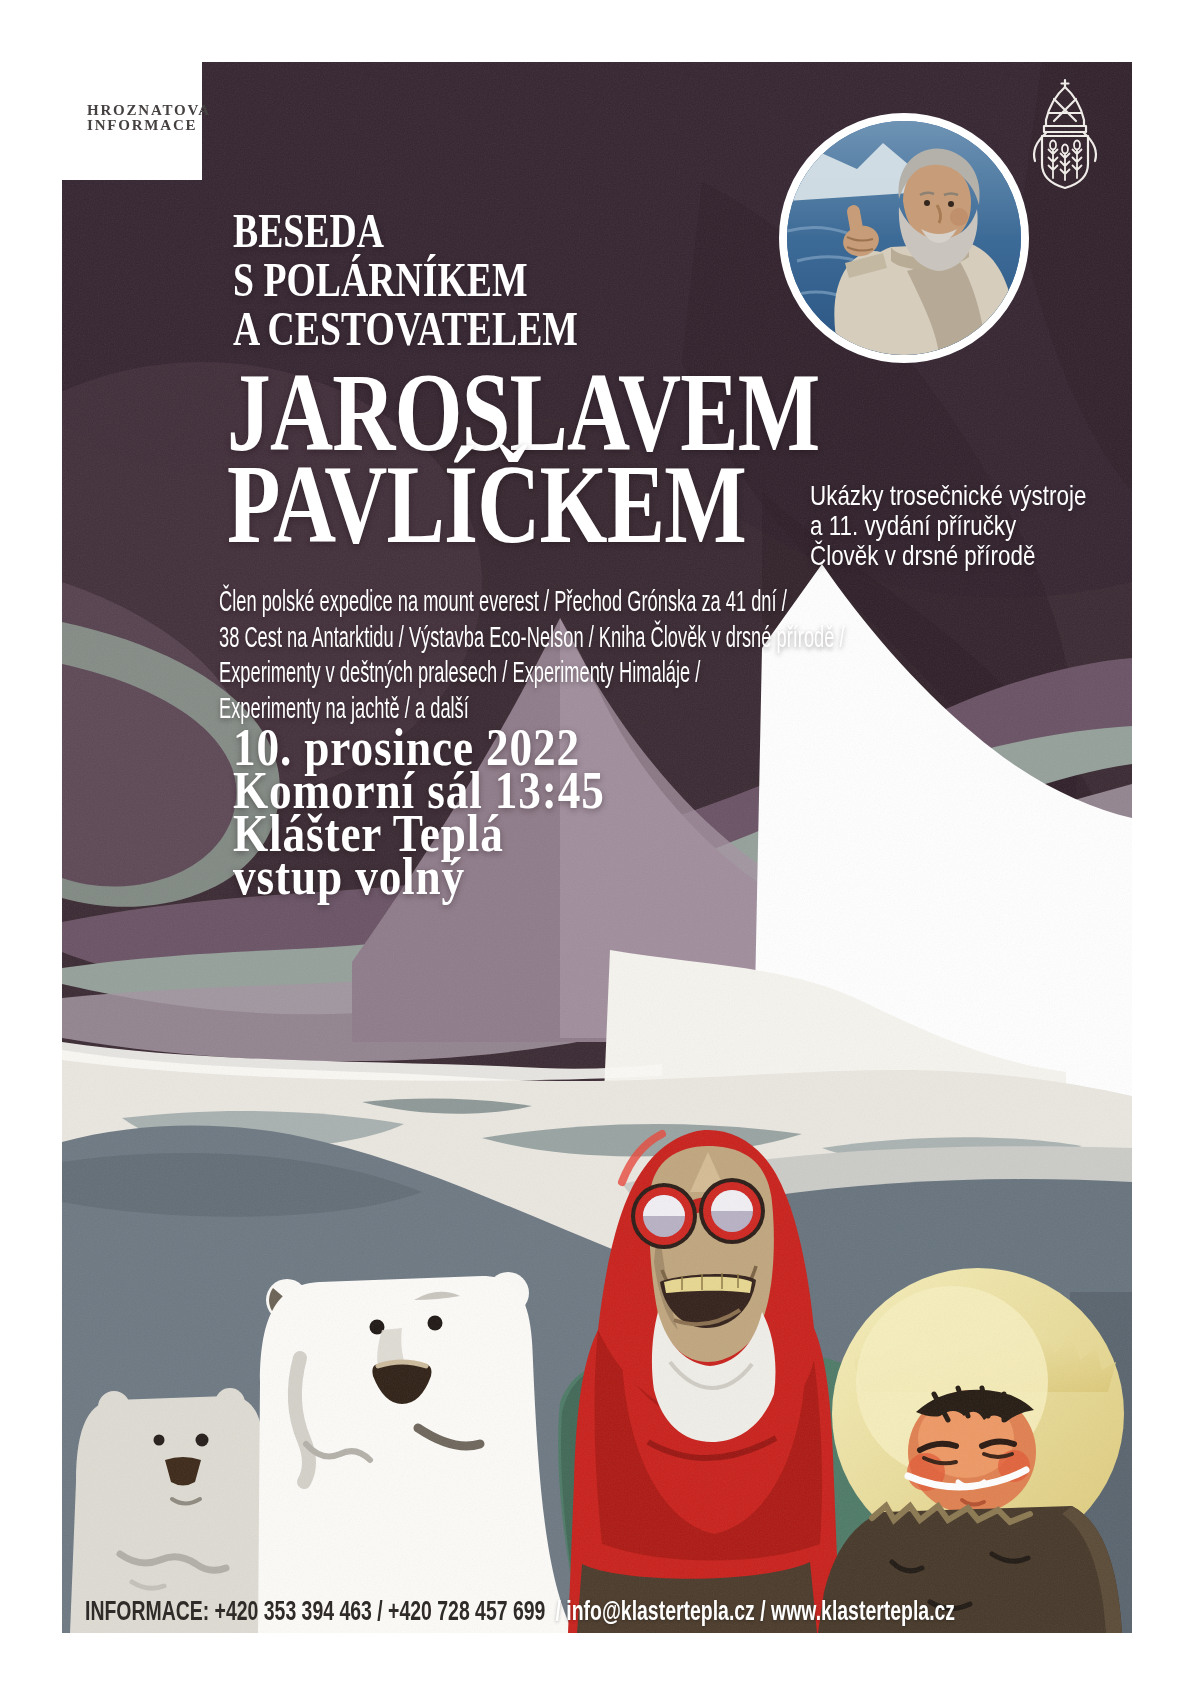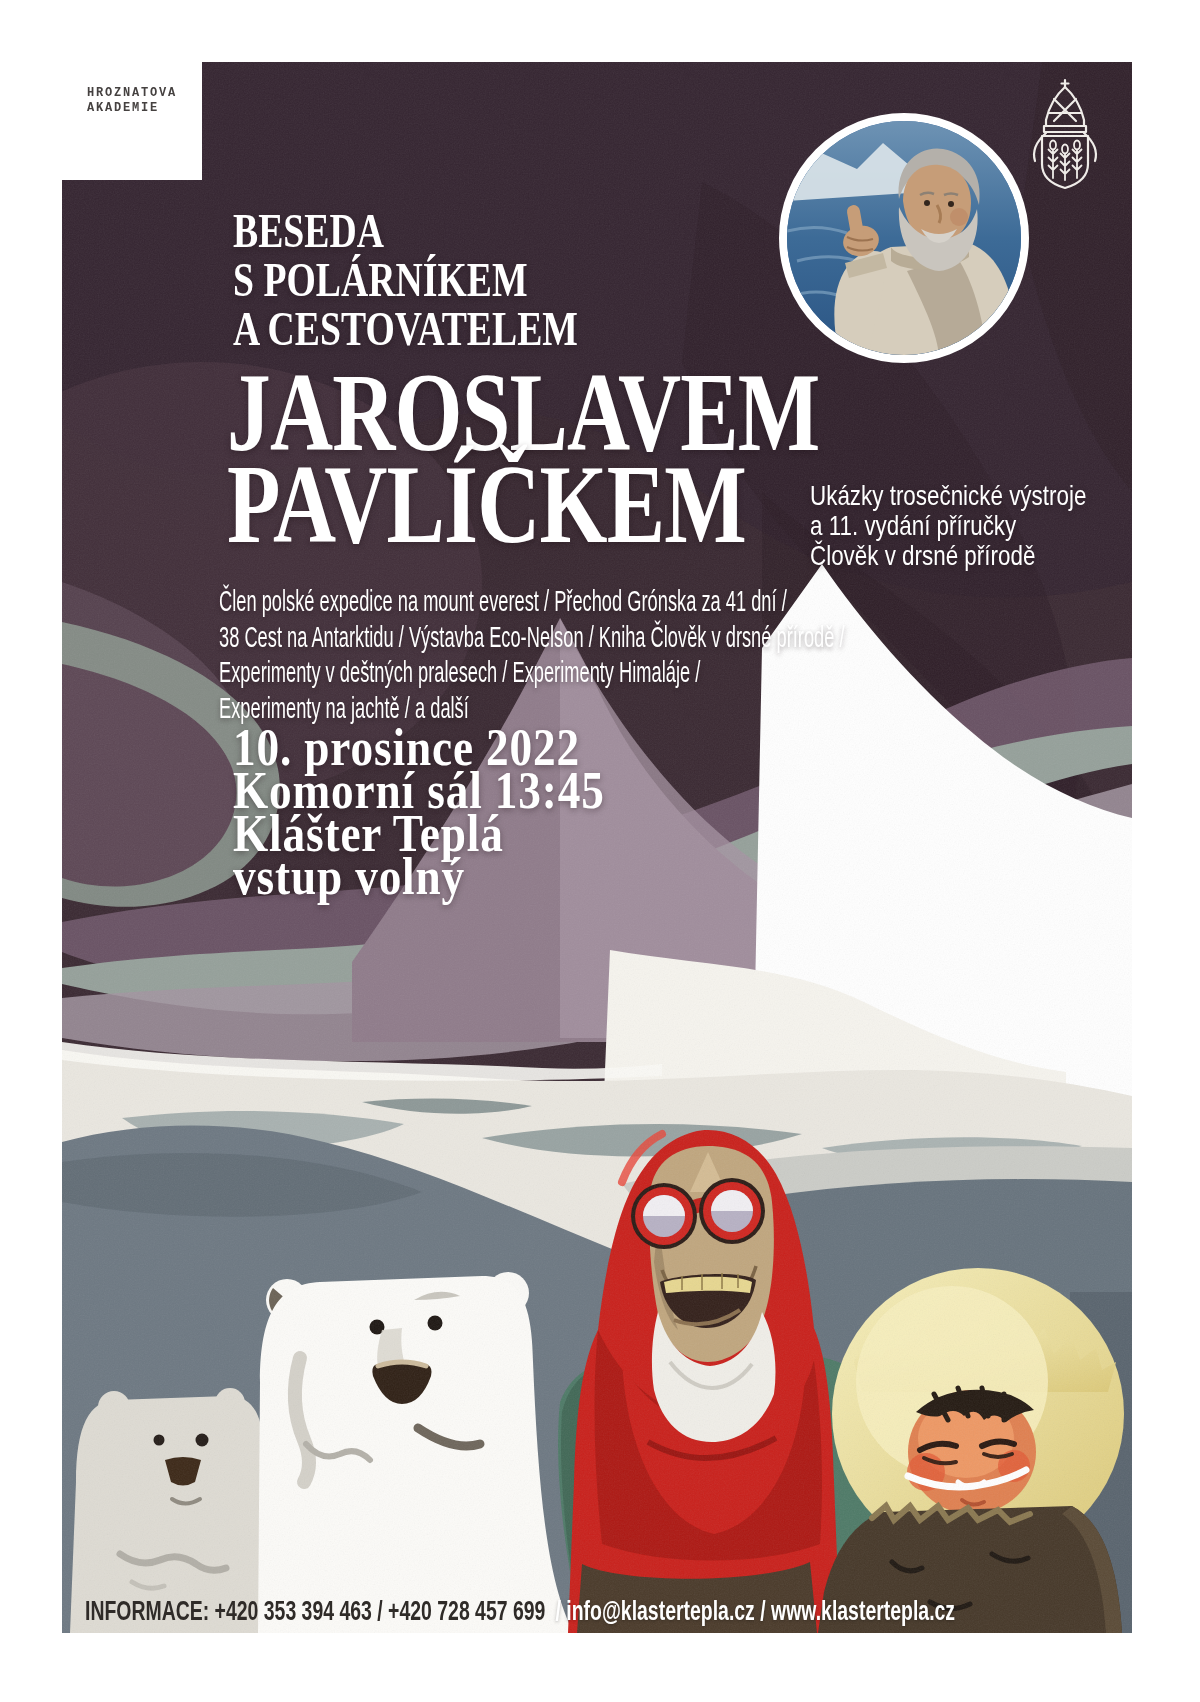--- a/index.html
+++ b/index.html
@@ -2,22 +2,22 @@
 <html><head>
 <meta charset="utf-8">
 <style>
   html,body{margin:0;padding:0;}
   body{width:1200px;height:1702px;position:relative;background:#ffffff;
        font-family:"Liberation Sans","DejaVu Sans",sans-serif;overflow:hidden;}
   .abs{position:absolute;}
   #poster{left:62px;top:62px;width:1070px;height:1571px;background:#3a2932;overflow:hidden;}
   #poster svg{display:block;}
   #notch{left:0;top:0;width:202px;height:180px;background:#ffffff;}
-  #logo{left:87px;top:86px;color:#454140;font-family:Liberation Mono, monospace;
-        font-weight:600;font-size:12px;line-height:14.5px;letter-spacing:1.8px;}
+  #logo{left:87px;top:103px;color:#454140;font-family:Liberation Serif, serif;
+        font-weight:600;font-size:15px;line-height:14.5px;letter-spacing:1.8px;}
   .white-txt{color:#ffffff;transform-origin:0 0;text-shadow:0 2px 7px rgba(25,12,18,.38);}
   #kicker{left:233px;top:206px;font-family:"Liberation Serif","DejaVu Serif",serif;font-weight:700;
           font-size:49px;line-height:49px;transform:scaleX(.77);}
   #name{left:227px;top:366px;font-family:"Liberation Serif","DejaVu Serif",serif;font-weight:700;
         font-size:112px;line-height:92px;letter-spacing:-1px;transform:scaleX(.78);}
   #sidenote{left:810px;top:481px;font-size:28px;line-height:30px;transform:scaleX(.80);}
   #highlights{left:219px;top:584px;font-size:29px;line-height:35.5px;transform:scaleX(.63);white-space:nowrap;}
   #event{left:233px;top:726px;font-family:"Liberation Serif","DejaVu Serif",serif;font-weight:700;
          font-size:52px;line-height:43px;letter-spacing:1px;transform:scaleX(.87);}
   #photo{left:779px;top:113px;width:250px;height:250px;border:8px solid #ffffff;border-radius:50%;
@@ -209,21 +209,21 @@
   </g>
 
   <rect width="1070" height="1571" filter="url(#grain)" opacity="0.10"></rect>
 </svg>
 </div>
 
 <div id="notch" class="abs"></div>
 
 <div id="logo" class="abs">
   <div>HROZNATOVA</div>
-  <div>AKADEMIE</div>
+  <div>INFORMACE</div>
 </div>
 
 <div id="photo" class="abs">
   <svg width="234" height="234" viewBox="0 0 234 234" xmlns="http://www.w3.org/2000/svg">
     <defs>
       <linearGradient id="sea" x1="0" y1="0" x2="0" y2="1">
         <stop offset="0" stop-color="#6e93b4"></stop>
           <stop offset="0.5" stop-color="#3d6b97"></stop>
           <stop offset="1" stop-color="#2b5584"></stop>
       </linearGradient>

